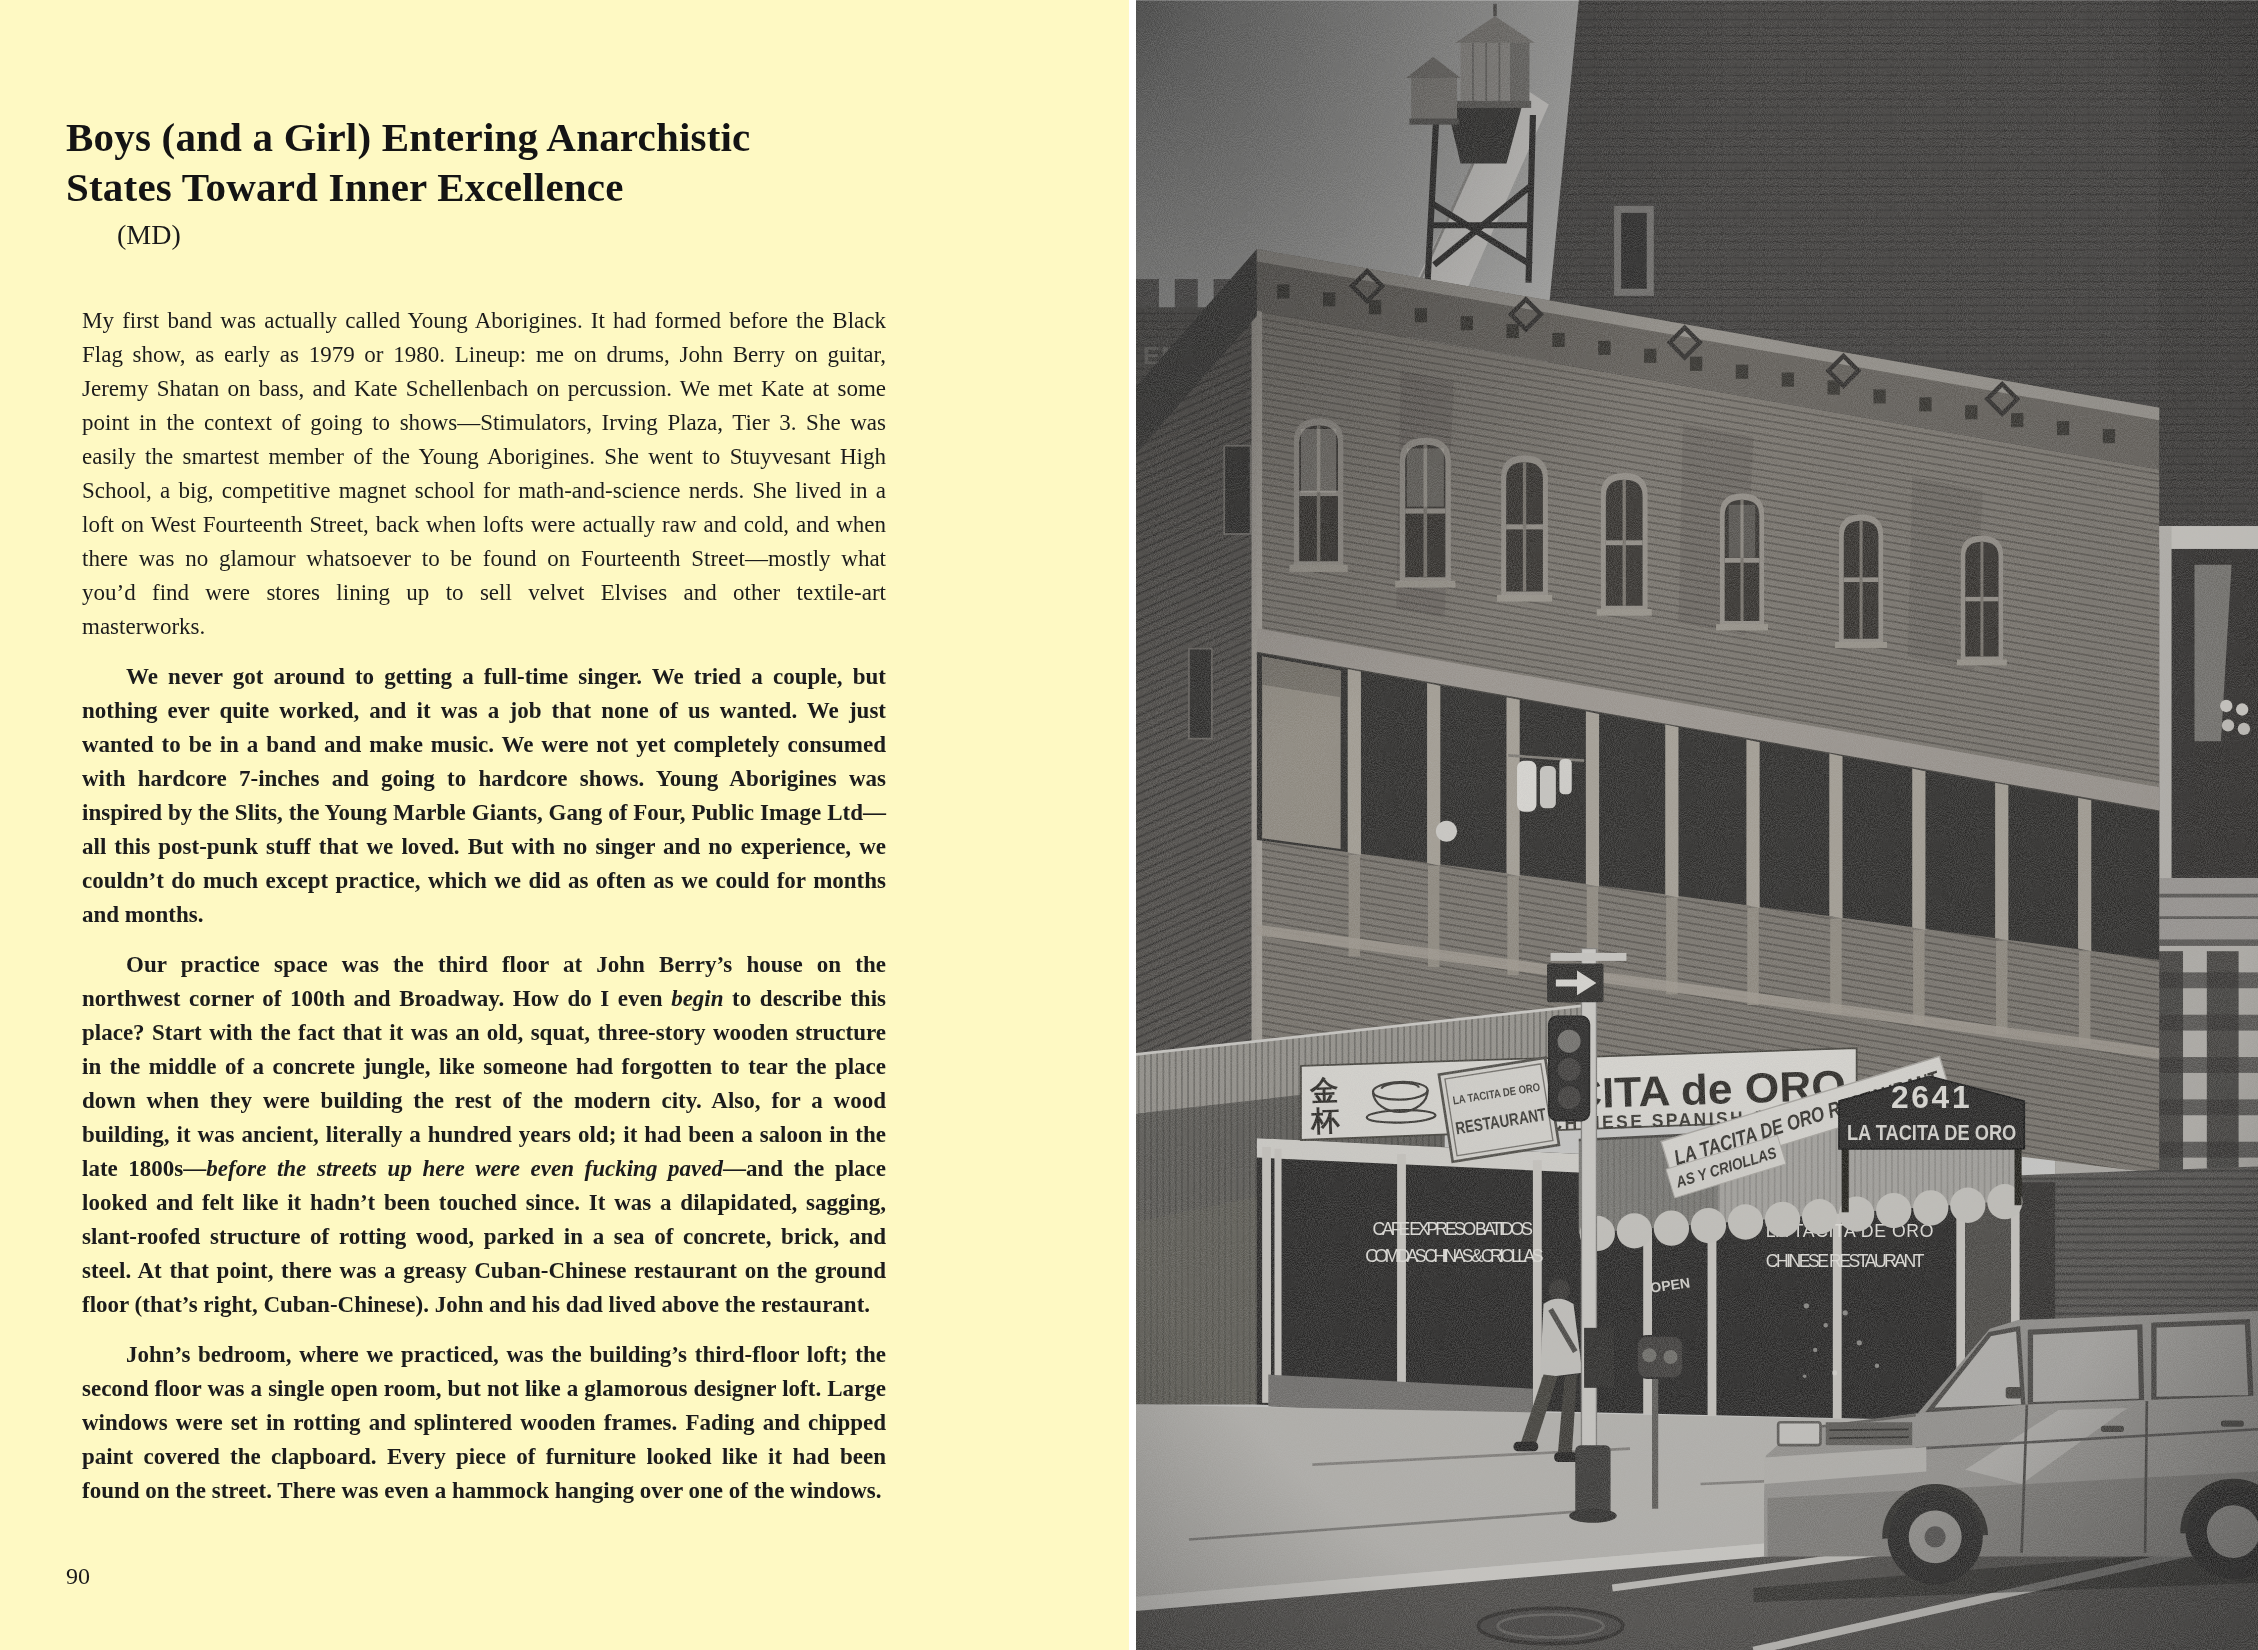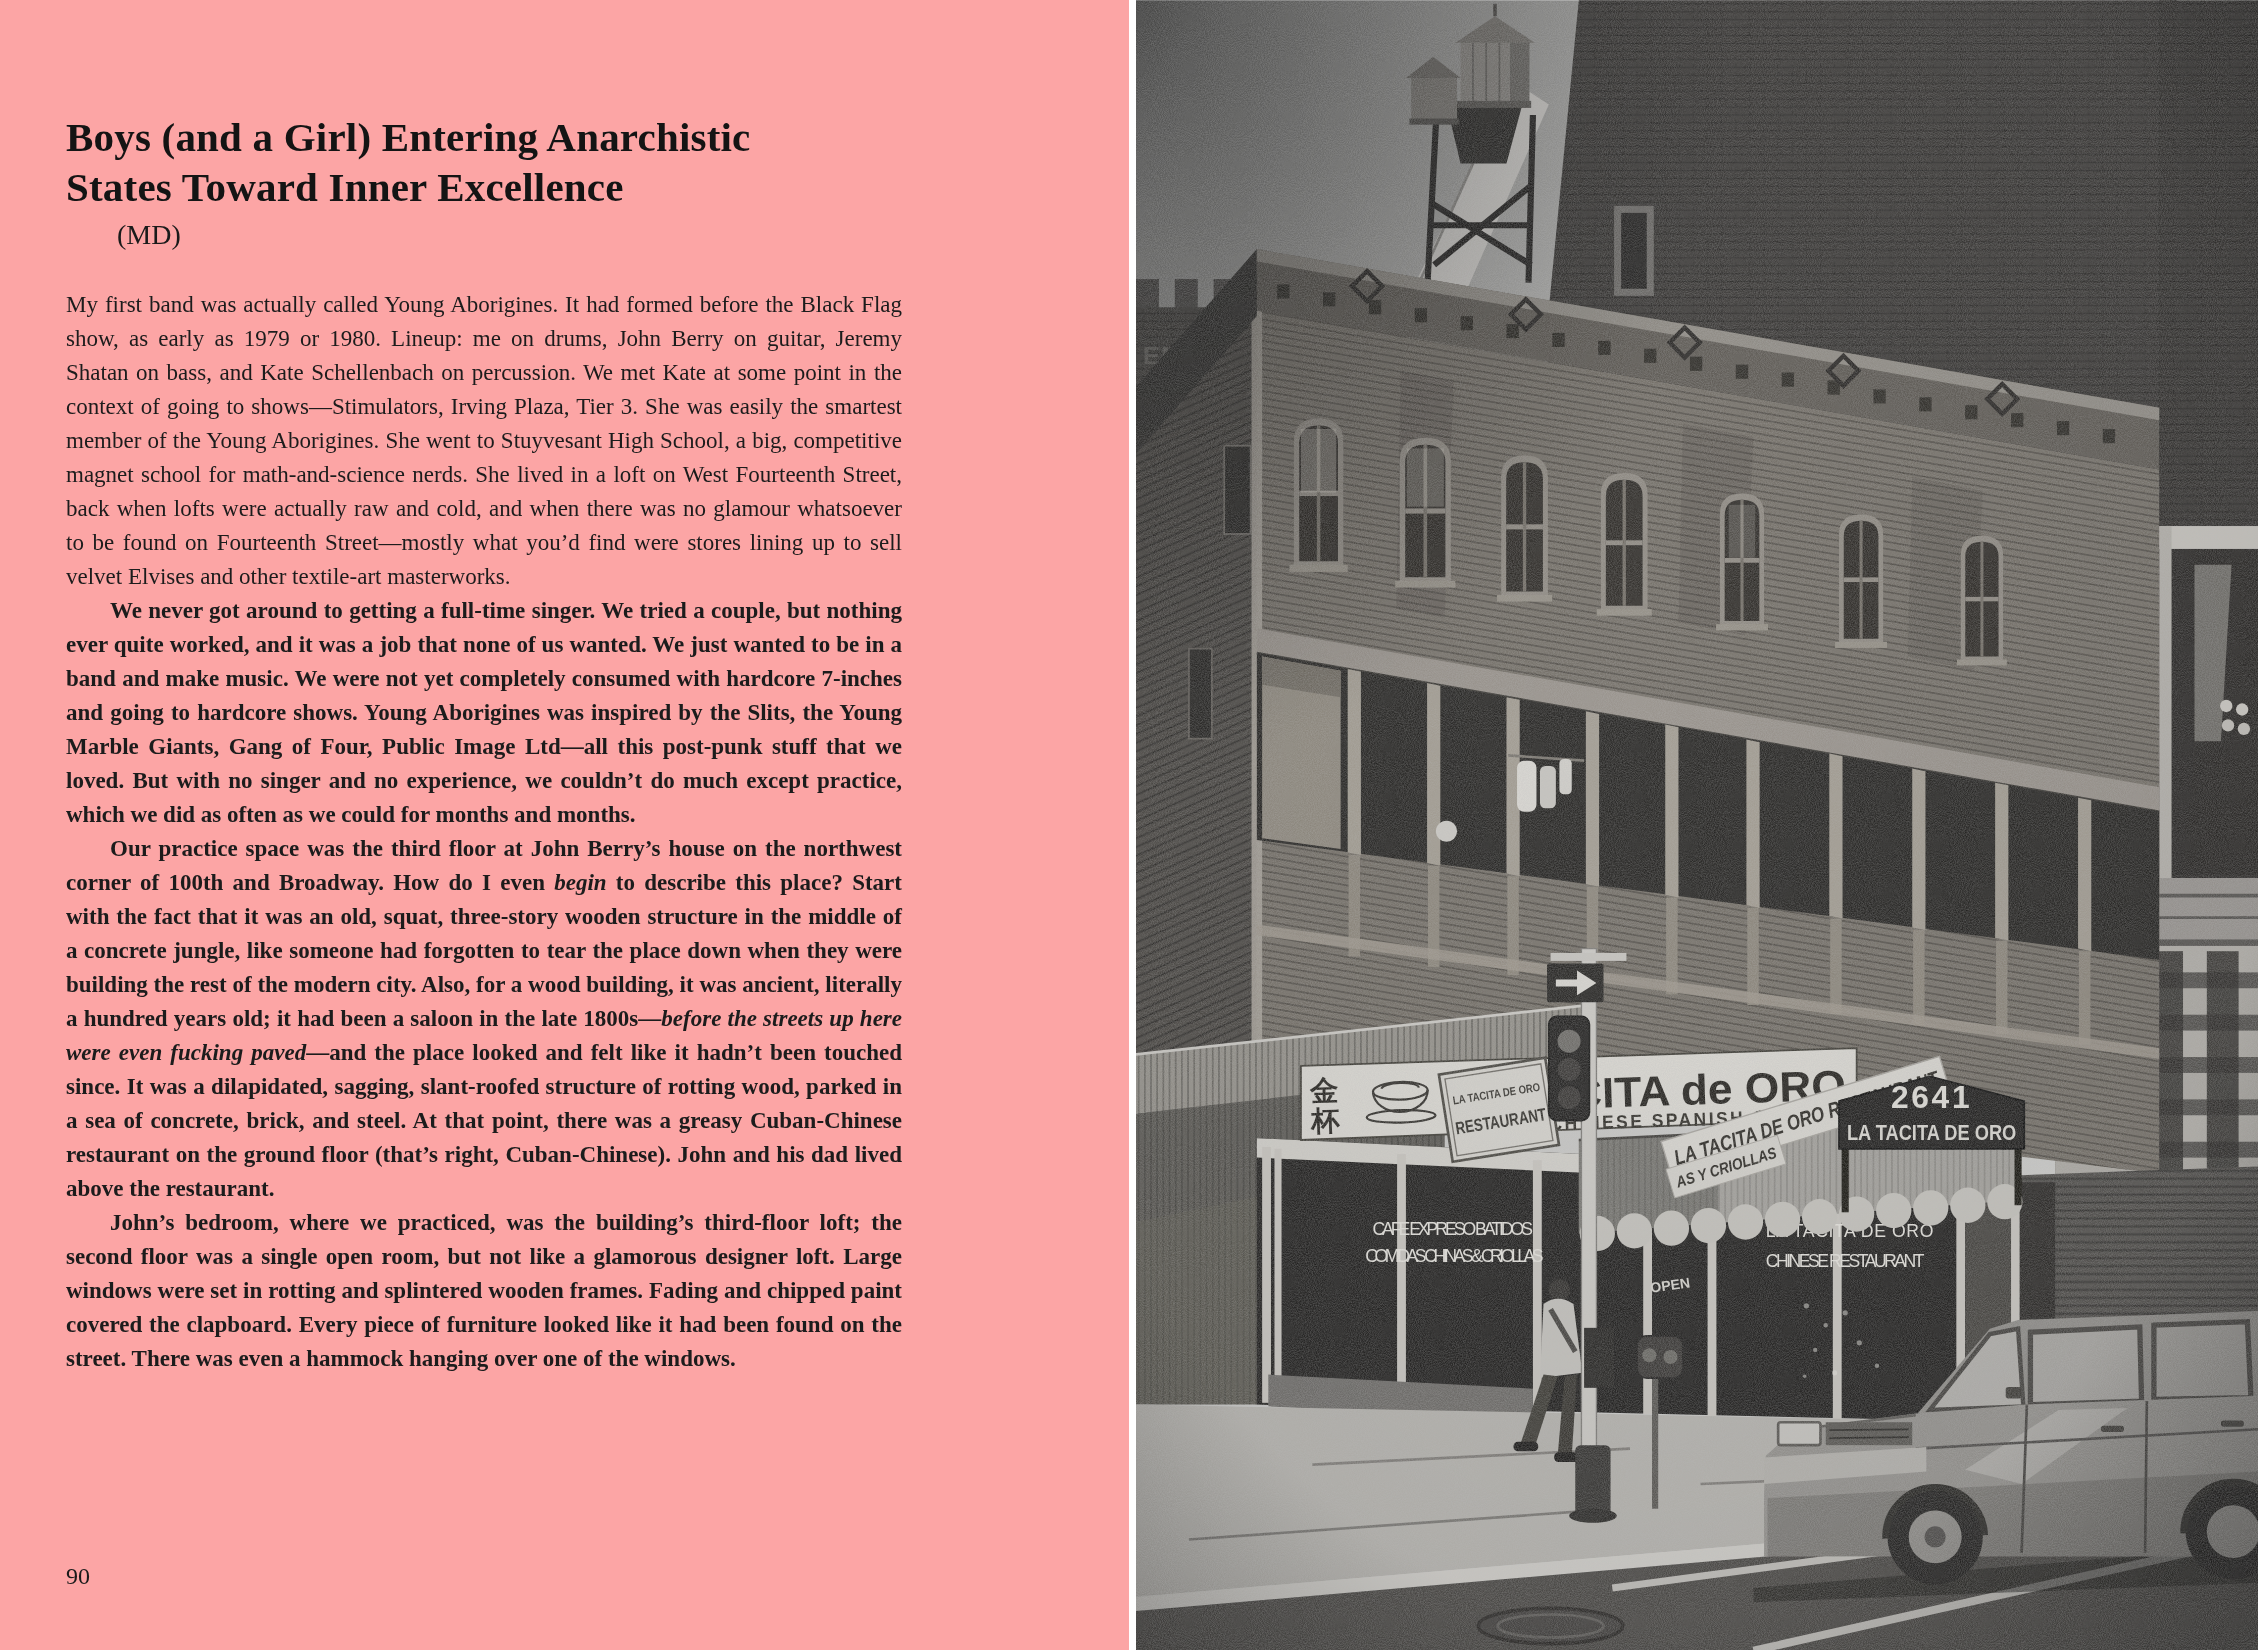--- a/index.html
+++ b/index.html
@@ -1,23 +1,23 @@
 <!DOCTYPE html>
 <html style="font-size:14px"><head>
 <meta charset="utf-8">
 <style>
   html,body{margin:0;padding:0;background:#ffffff;}
   body{width:2258px;height:1651px;position:relative;overflow:hidden;
        font-family:"Liberation Serif",serif;color:#1a1a1a;}
-  .page-left{position:absolute;left:0;top:0;width:1129px;height:1651px;background:#fca5a5;}
+  .page-left{position:absolute;left:0;top:0;width:1129px;height:1651px;background:#fef9c3;}
   .title{position:absolute;left:66px;top:85px;font-size:41px;line-height:50px;color:#141414;letter-spacing:0.2px;}
   .byline{position:absolute;left:117px;top:219px;font-size:28px;color:#1a1a1a;}
   .bodycopy{position:absolute;left:66px;top:288px;width:836px;font-size:23px;line-height:34px;
             text-align:justify;color:#1c1c1c;}
-  .bodycopy p{margin:0;}
+  .bodycopy p{margin:16px;}
   .bodycopy p.indent{text-indent:44px;font-weight:bold;}
   .bodycopy em{font-style:italic;}
   .pagenum{position:absolute;left:66px;top:1563px;font-size:24px;color:#1a1a1a;}
   .photo{position:absolute;left:1136px;top:0;width:1122px;height:1651px;margin:0;}
   svg text{font-family:"Liberation Sans",sans-serif;}
   .t-ghost{font-weight:700;font-size:28px;fill:#e8e6e0;opacity:.22;letter-spacing:2px;}
   .t-chinese{font-weight:700;font-size:32px;fill:#1d1b17;}
   .t-fmain{font-weight:700;font-size:48px;fill:#1d1b17;}
   .t-fsub{font-weight:700;font-size:21px;fill:#2a2822;letter-spacing:3px;}
   .t-side1{font-weight:700;font-size:13px;fill:#33312c;}

